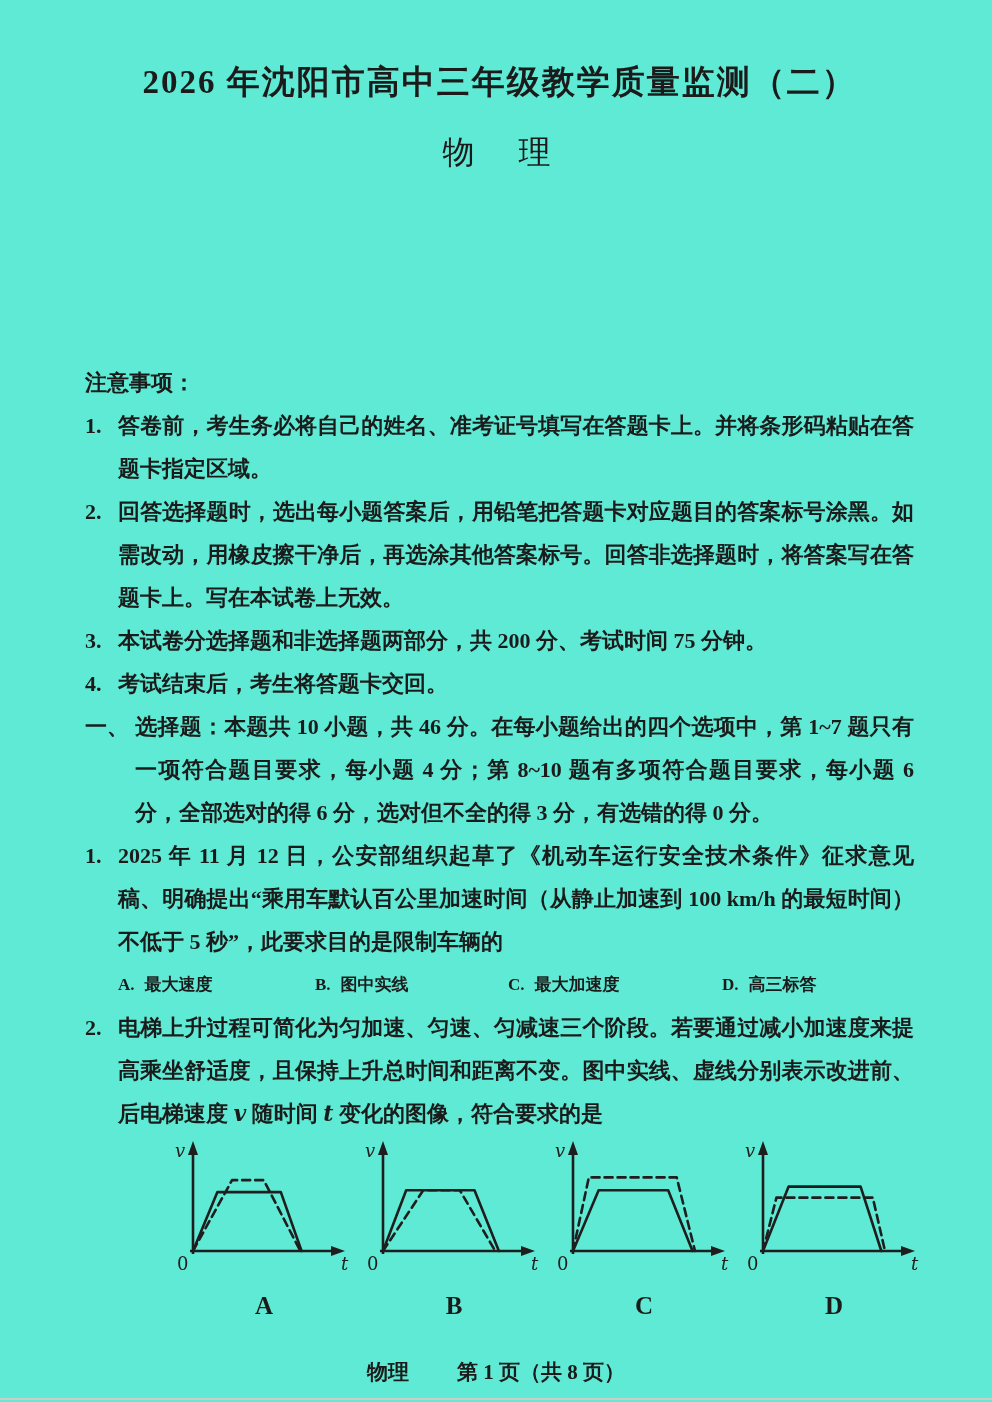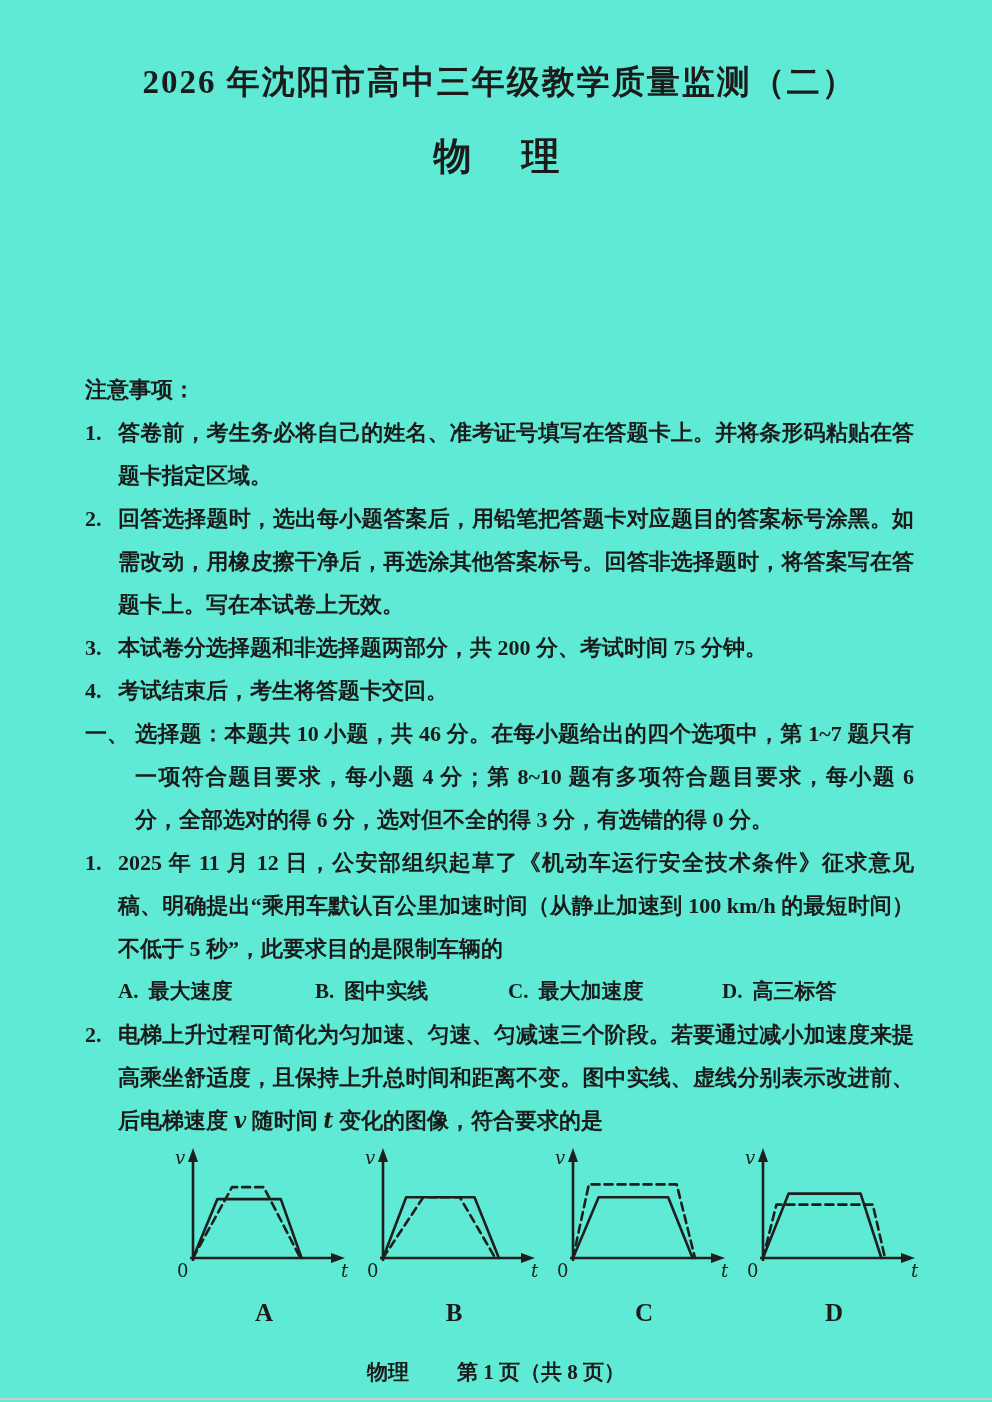--- a/index.html
+++ b/index.html
@@ -17,39 +17,39 @@
   .doc-title{
     margin-top:60px;
     text-align:center;
     font-size:33px;
     font-weight:700;
     letter-spacing:2px;
   }
   .doc-subject{
     margin-top:26px;
     text-align:center;
-    font-size:38px;
-    font-weight:700;
+    font-size:32px;
+    font-weight:400;
     letter-spacing:6px;
   }
   .notice-block{margin-top:186px;}
   .body-text{
     font-size:22px;
     line-height:43px;
     font-weight:700;
     text-align:justify;
   }
   .hang{padding-left:33px;text-indent:-33px;}
   .hang-wide{padding-left:50px;text-indent:-50px;}
   .num{display:inline-block;width:33px;text-indent:0;}
   .num-wide{display:inline-block;width:50px;text-indent:0;}
   .options{
     display:flex;
     padding-left:33px;
-    font-size:21px;line-height:43px;font-weight:600;
+    font-size:17px;line-height:43px;font-weight:600;
   }
   .opt{white-space:nowrap;}
   .opt .opt-label{margin-right:10px;}
   .opt1{width:197px;}
   .opt2{width:193px;}
   .opt3{width:214px;}
   .opt4{flex:1;}
   .graphs{
     display:flex;
     justify-content:space-between;

